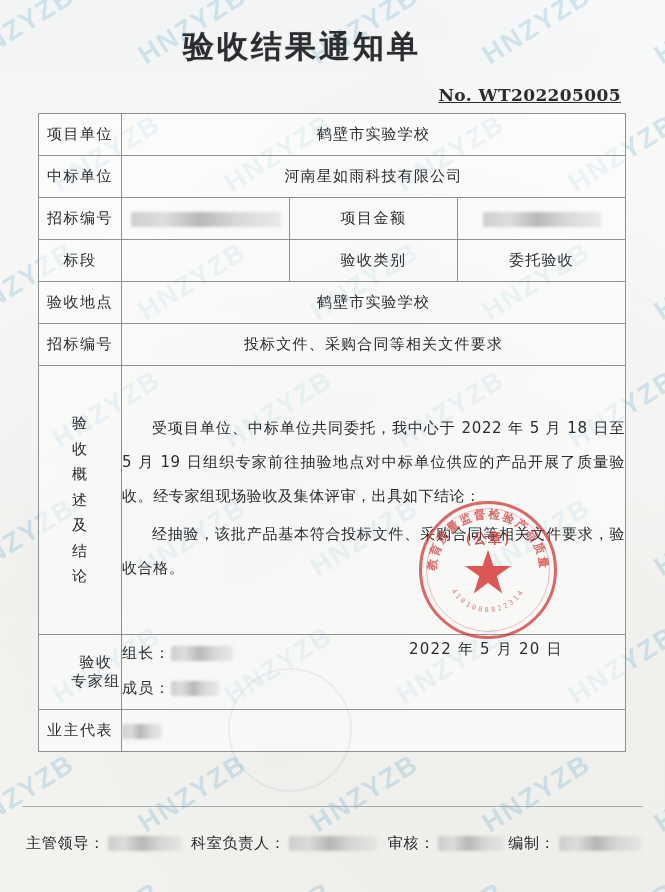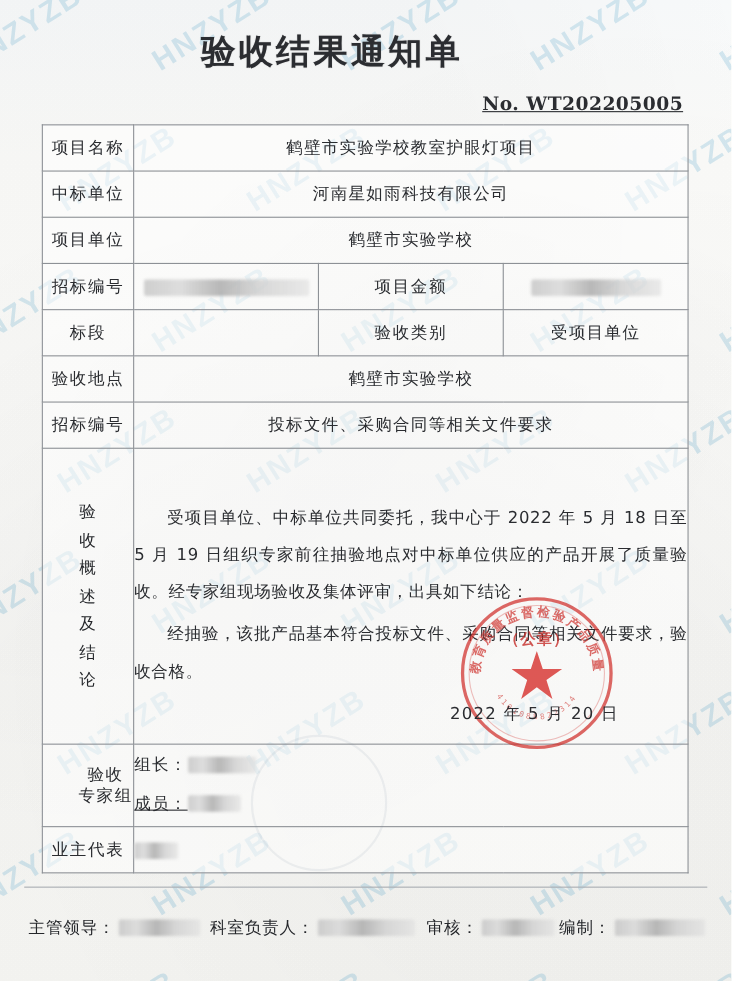--- a/index.html
+++ b/index.html
@@ -360,51 +360,47 @@
   <div id="noise"></div>
 
   <div id="content">
 
     <div class="doc-title">验收结果通知单</div>
     <div class="doc-no">No. WT202205005</div>
 
     <table id="main-table">
       <tbody>
 
-        <tr>
-          <td class="lbl">项目名称</td>
-          <td class="val" colspan="3">鹤壁市实验学校教室护眼灯项目</td>
+
+        <tr>
+          <td class="lbl">项目单位</td>
+          <td class="val" colspan="3">鹤壁市实验学校</td>
         </tr>
 
         <tr>
           <td class="lbl">中标单位</td>
           <td class="val" colspan="3">河南星如雨科技有限公司</td>
-        </tr>
-
-        <tr>
-          <td class="lbl">项目单位</td>
-          <td class="val" colspan="3">鹤壁市实验学校</td>
         </tr>
 
         <tr>
           <td class="lbl">招标编号</td>
           <td class="val">
             <span class="redact r-wide"></span>
           </td>
           <td class="mid-lbl">项目金额</td>
           <td class="mid-val">
             <span class="redact r-amount"></span>
           </td>
         </tr>
 
         <tr>
           <td class="lbl">标段</td>
           <td class="val"></td>
           <td class="mid-lbl">验收类别</td>
-          <td class="mid-val">受项目单位</td>
+          <td class="mid-val">委托验收</td>
         </tr>
 
         <tr>
           <td class="lbl">验收地点</td>
           <td class="val" colspan="3">鹤壁市实验学校</td>
         </tr>
 
         <tr>
           <td class="lbl">招标编号</td>
           <td class="val" colspan="3">投标文件、采购合同等相关文件要求</td>
@@ -447,21 +443,21 @@
 
         <tr>
           <td class="lbl" style="height:74px;padding-left:32px;">
             <div>验收</div>
             <div>专家组</div>
           </td>
           <td class="val val-left" colspan="3">
             <div style="margin:6px 0 16px 0;">
               <span>组长：</span><span class="redact r-name"></span>
             </div>
-            <div style="margin:0 0 9px 0;text-decoration:underline;">
+            <div style="margin:0 0 9px 0;">
               <span>成员：</span><span class="redact r-name2"></span>
             </div>
           </td>
         </tr>
 
         <tr>
           <td class="lbl">业主代表</td>
           <td class="val val-left" colspan="3">
             <span class="redact r-owner"></span>
           </td>

